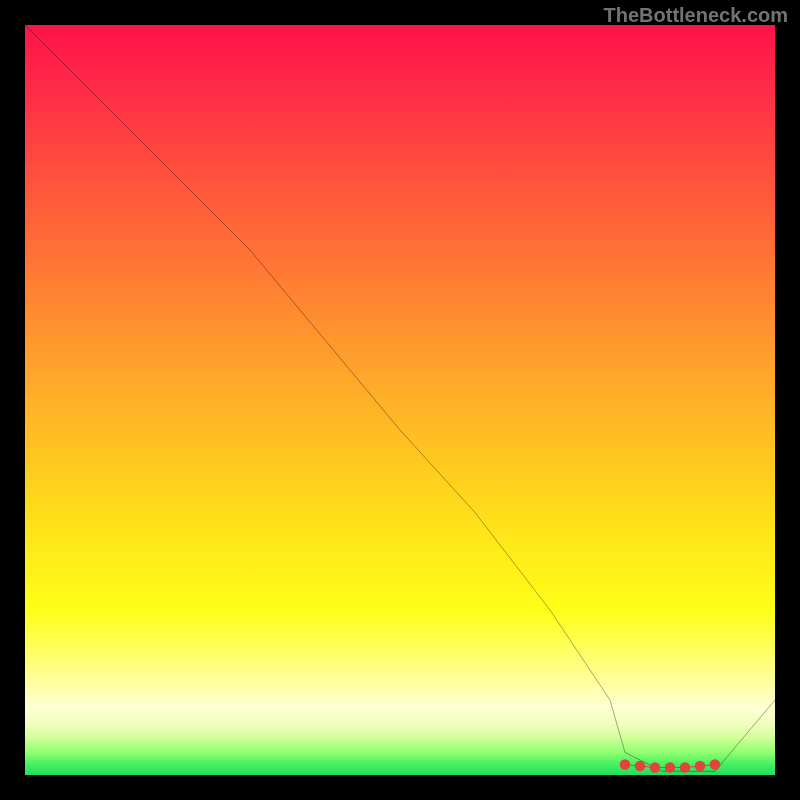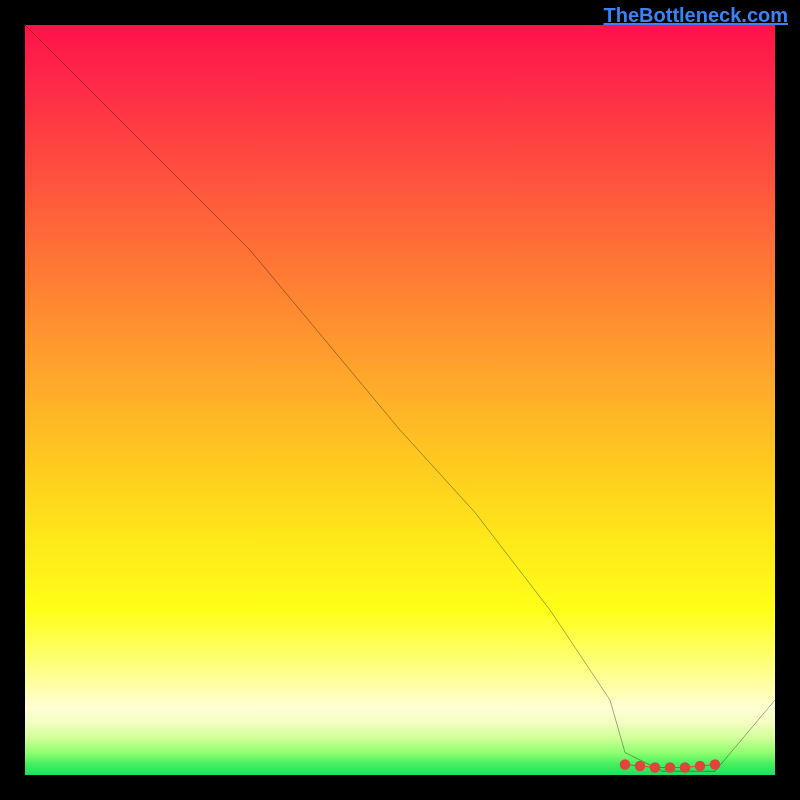--- a/index.html
+++ b/index.html
@@ -8,25 +8,24 @@
     height: 800px;
     background: #000;
     position: relative;
     font-family: Arial, sans-serif;
     overflow: hidden;
   }
   .watermark {
     position: absolute;
     top: 4px;
     right: 12px;
-    color: #3b82f6;
+    color: #737373;
     font-size: 20px;
     font-weight: bold;
     z-index: 10;
-    text-decoration: underline;
   }
   .plot-frame {
     position: absolute;
     left: 25px;
     top: 25px;
     width: 750px;
     height: 750px;
     background: transparent;
   }
   .plot-inner {

